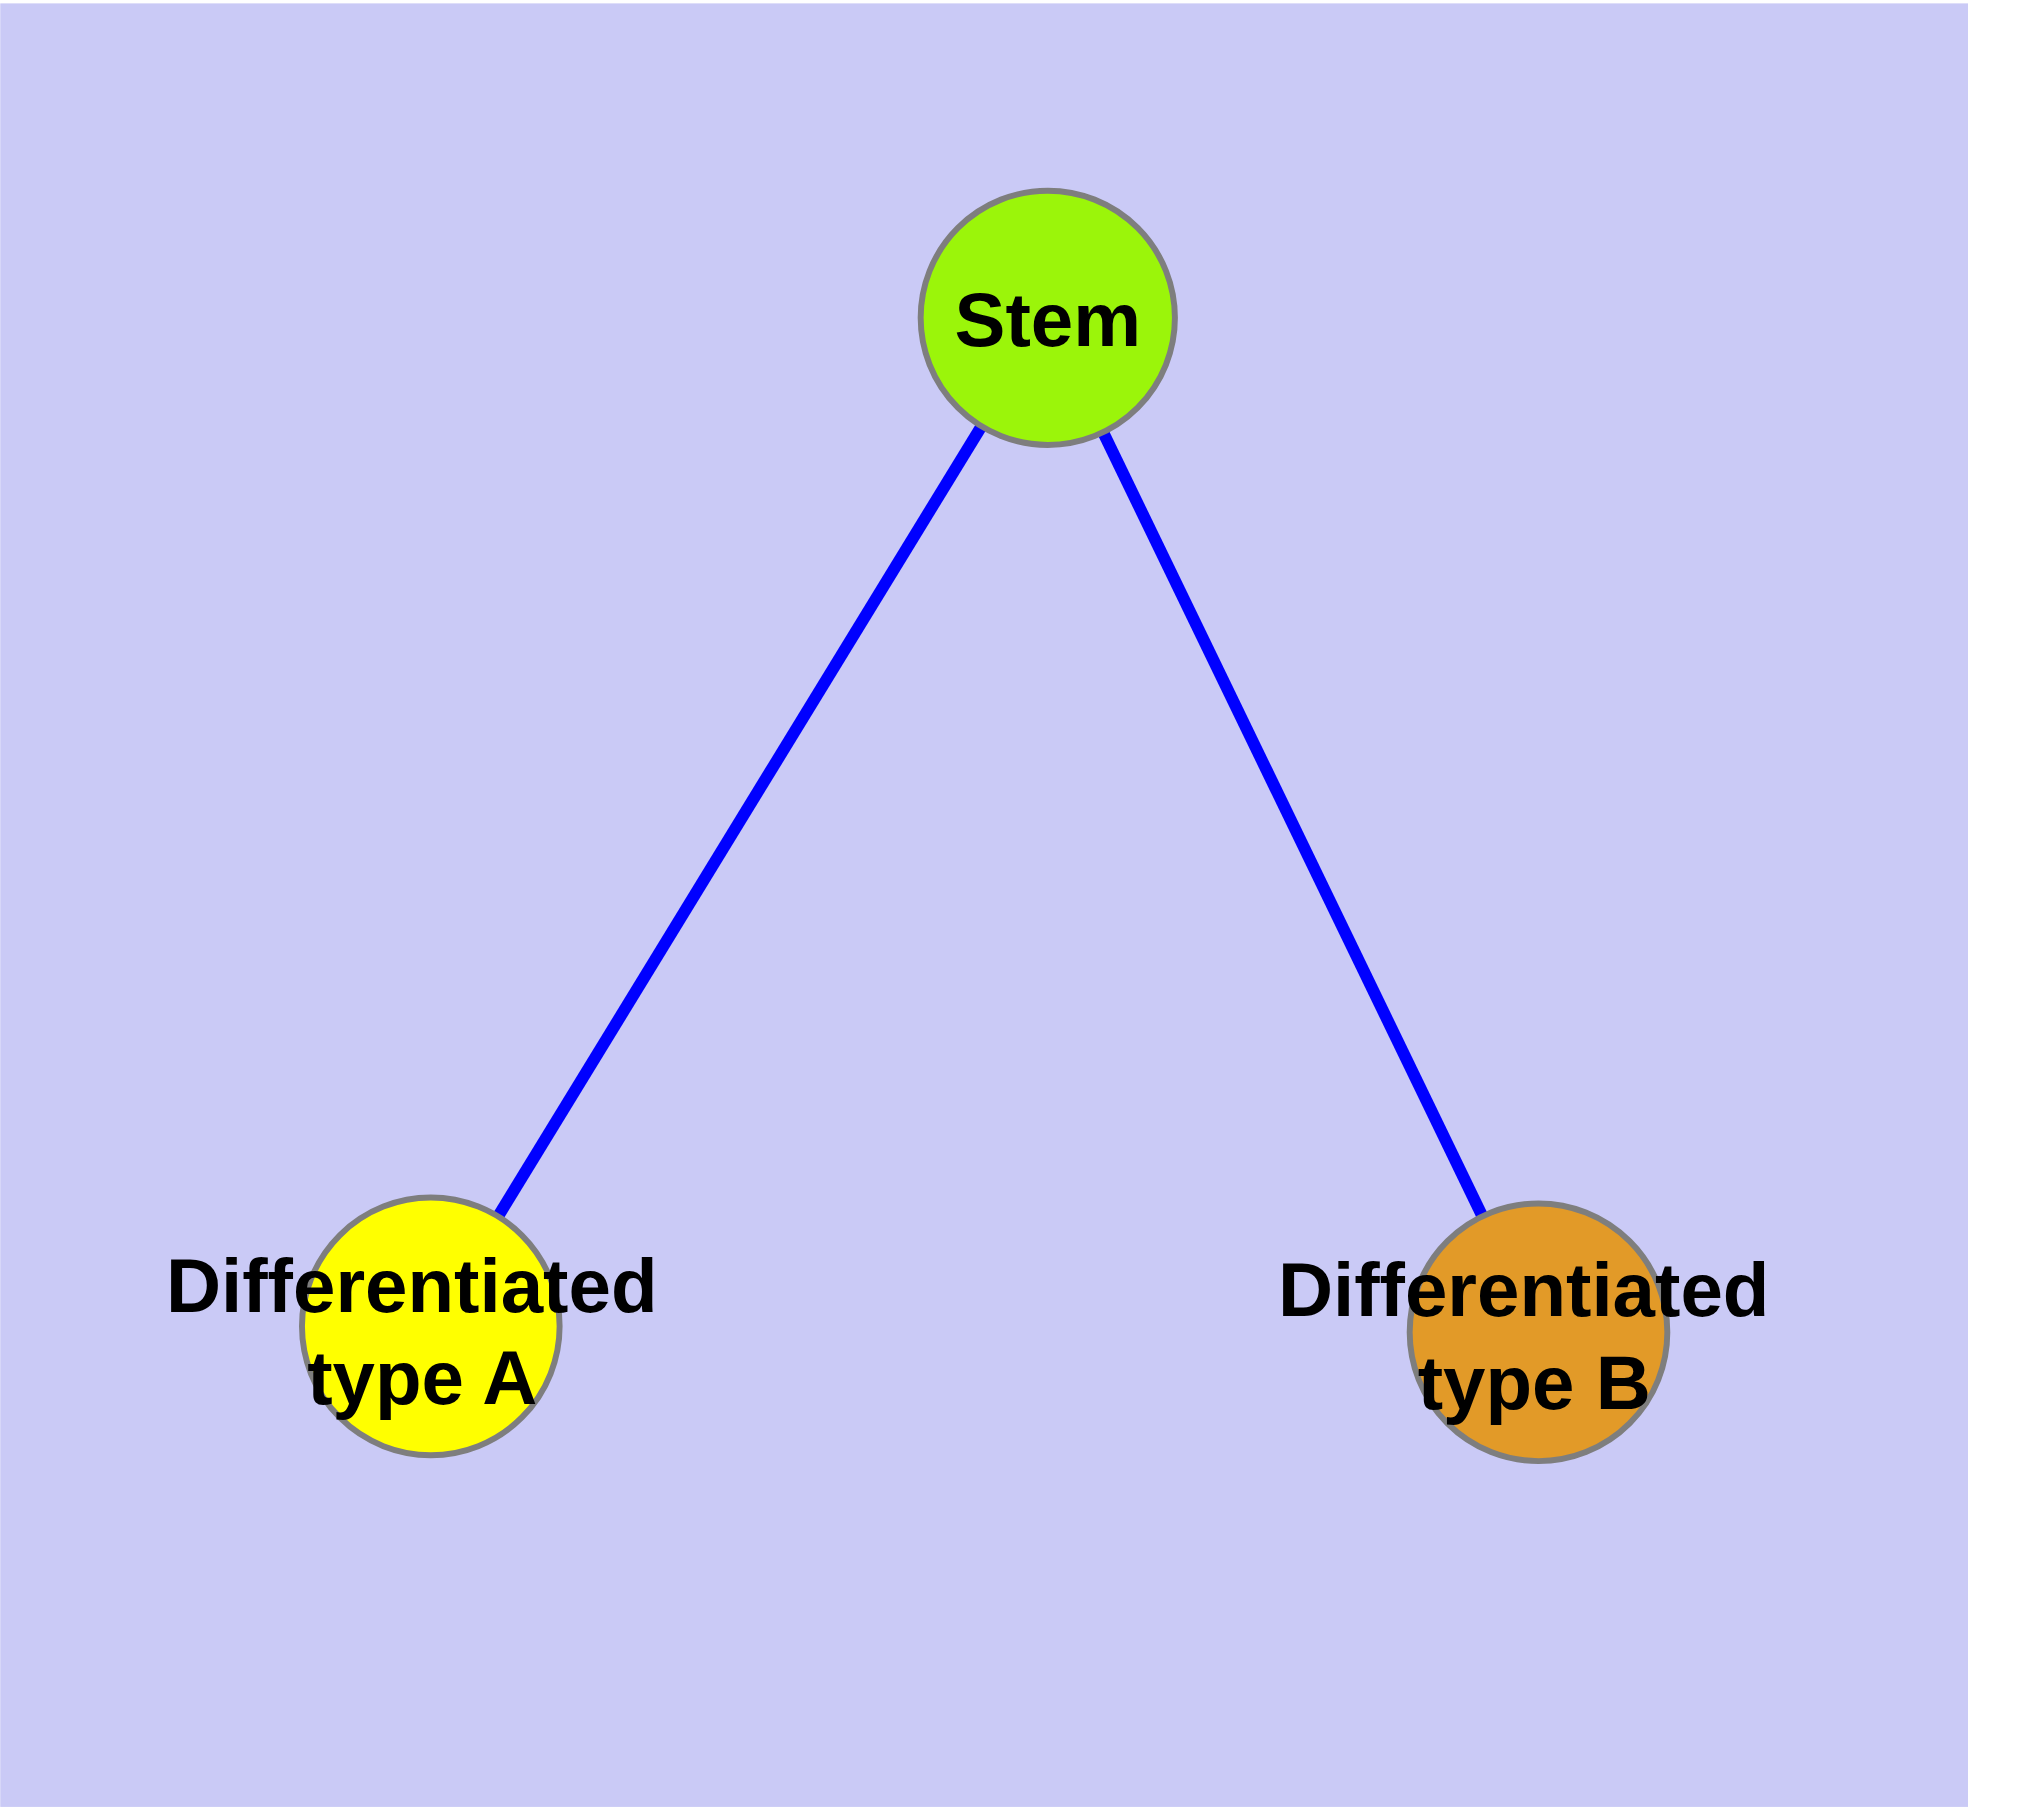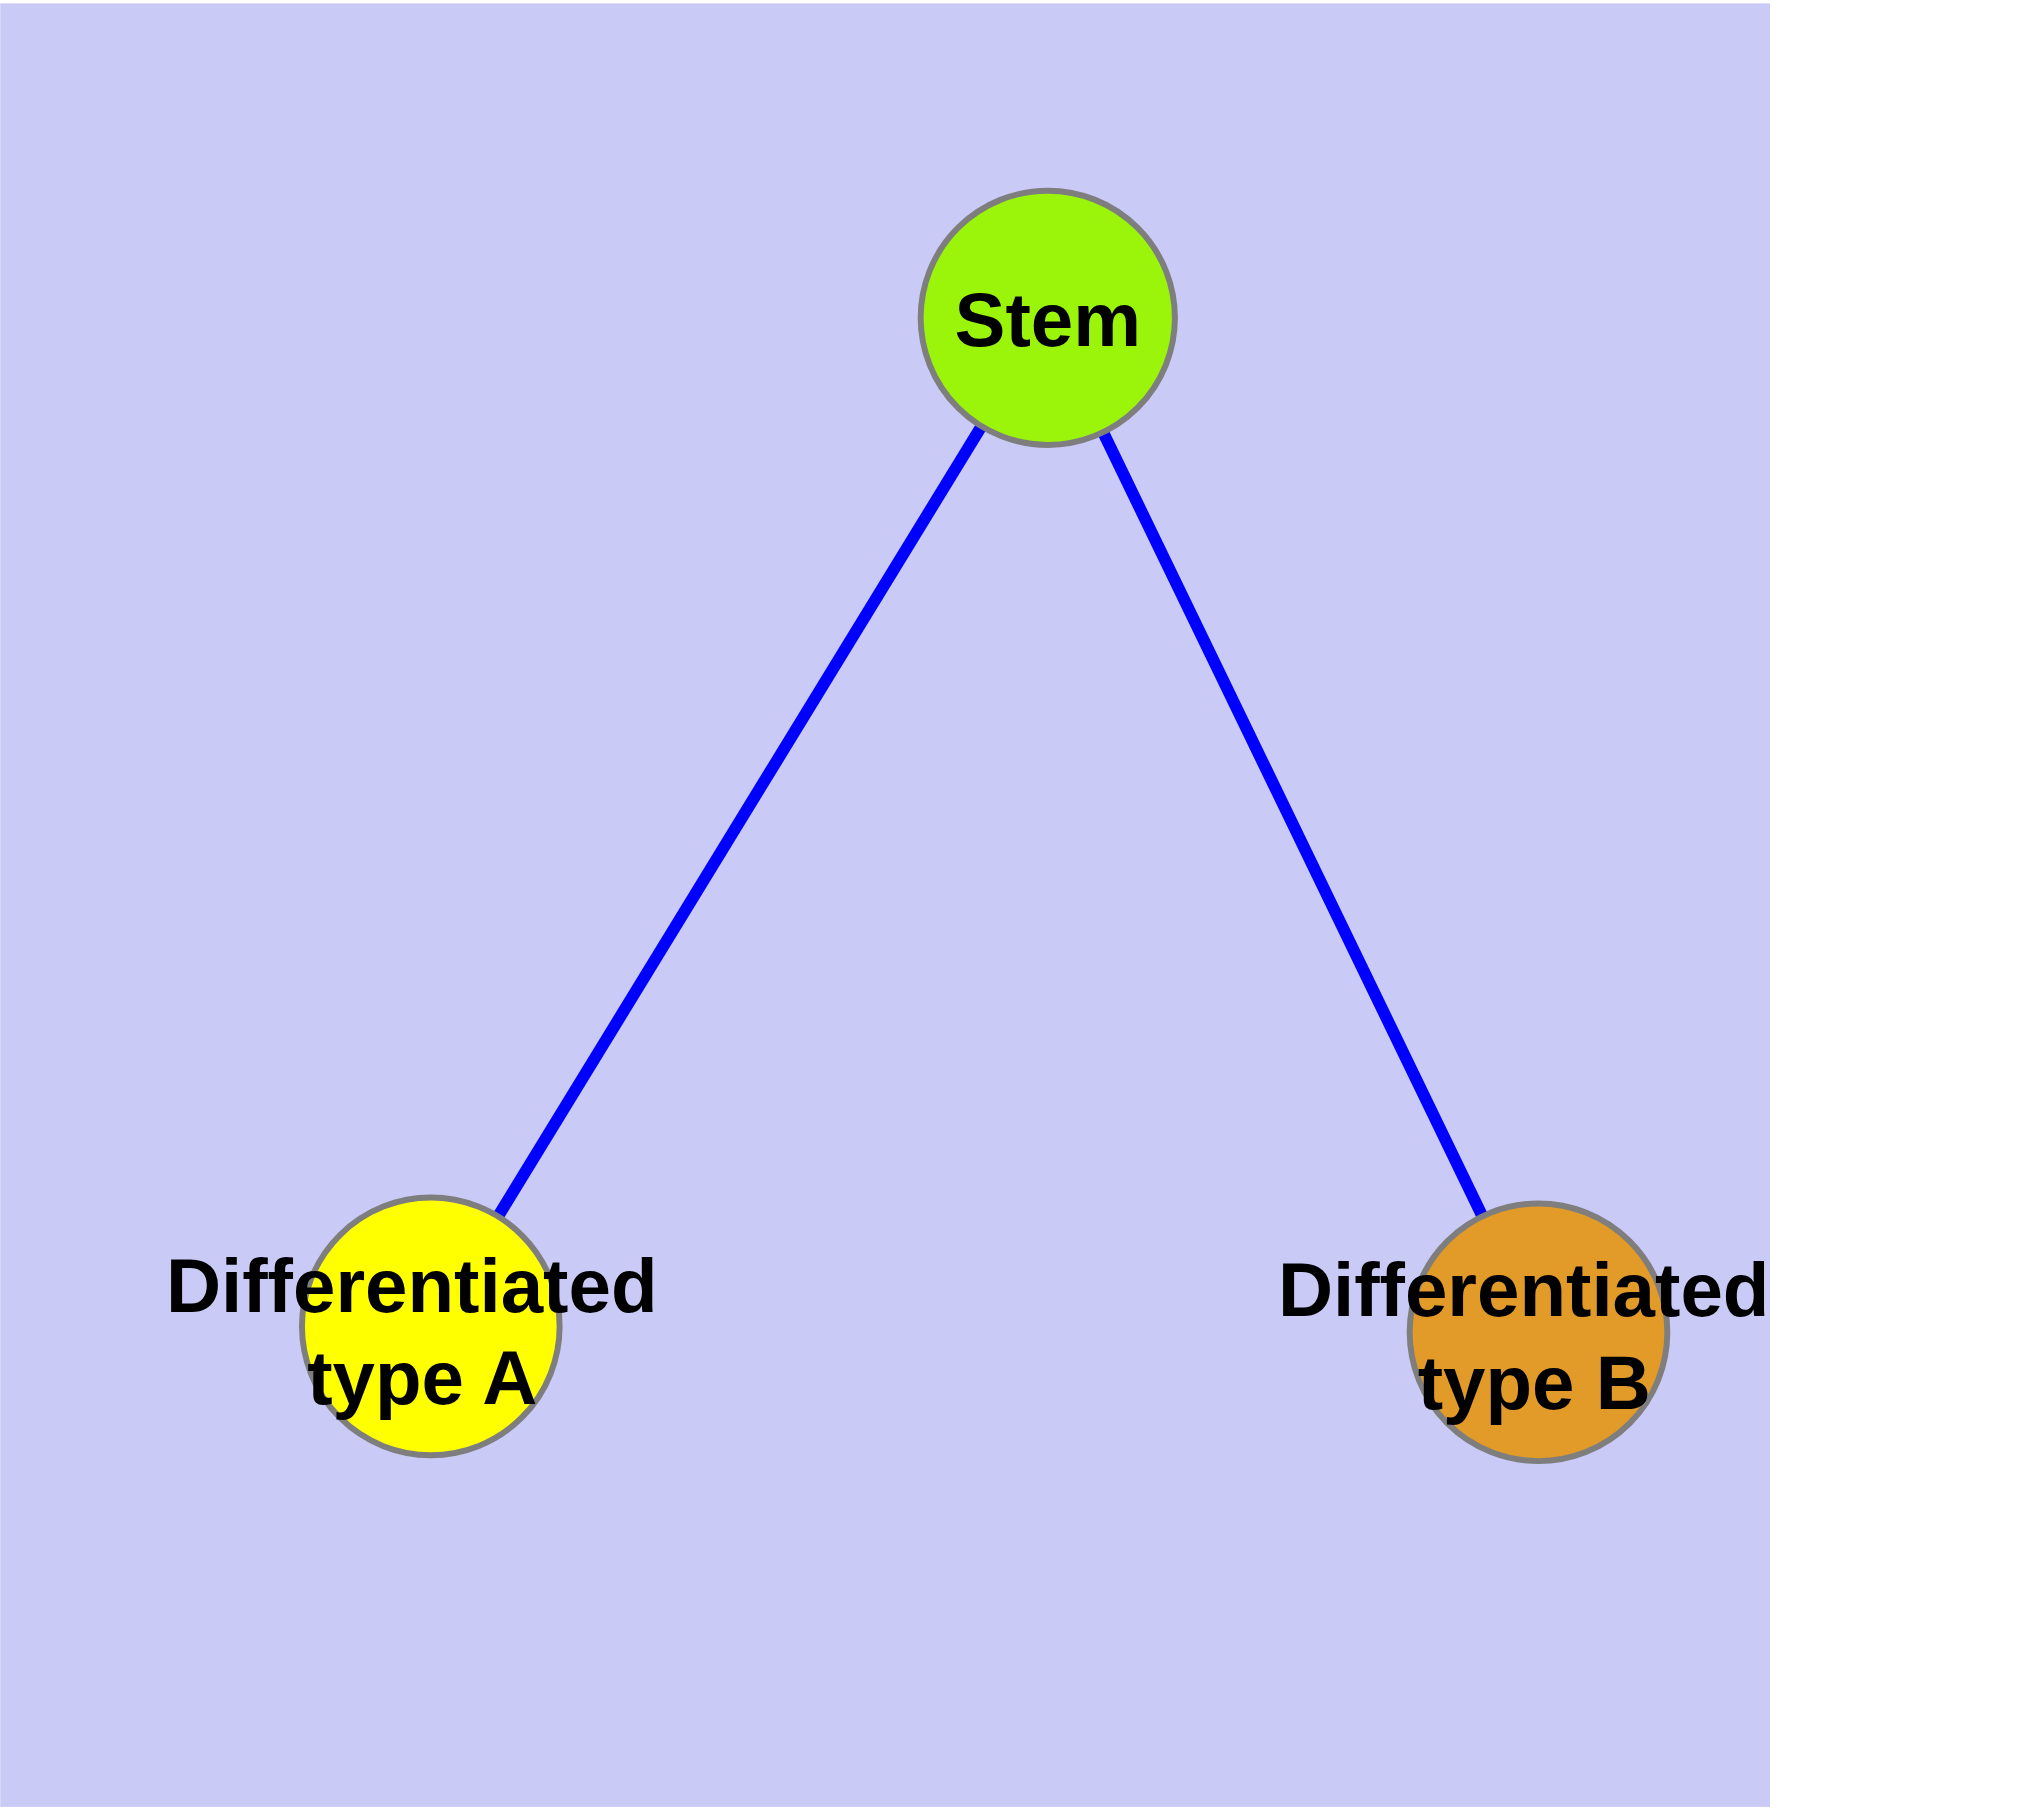--- a/index.html
+++ b/index.html
@@ -3,21 +3,21 @@
 <meta charset="utf-8">
 <style>
   html, body {
     margin: 0;
     padding: 0;
     background: #ffffff;
     font-family: "Liberation Sans", sans-serif;
   }
   .page {
     position: relative;
-    width: 1770px;
+    width: 1968px;
     height: 1812px;
     background: #ffffff;
     overflow: hidden;
   }
   svg { display: block; }
   .edge {
     stroke-width: 14;
     stroke-linecap: butt;
     fill: none;
   }

